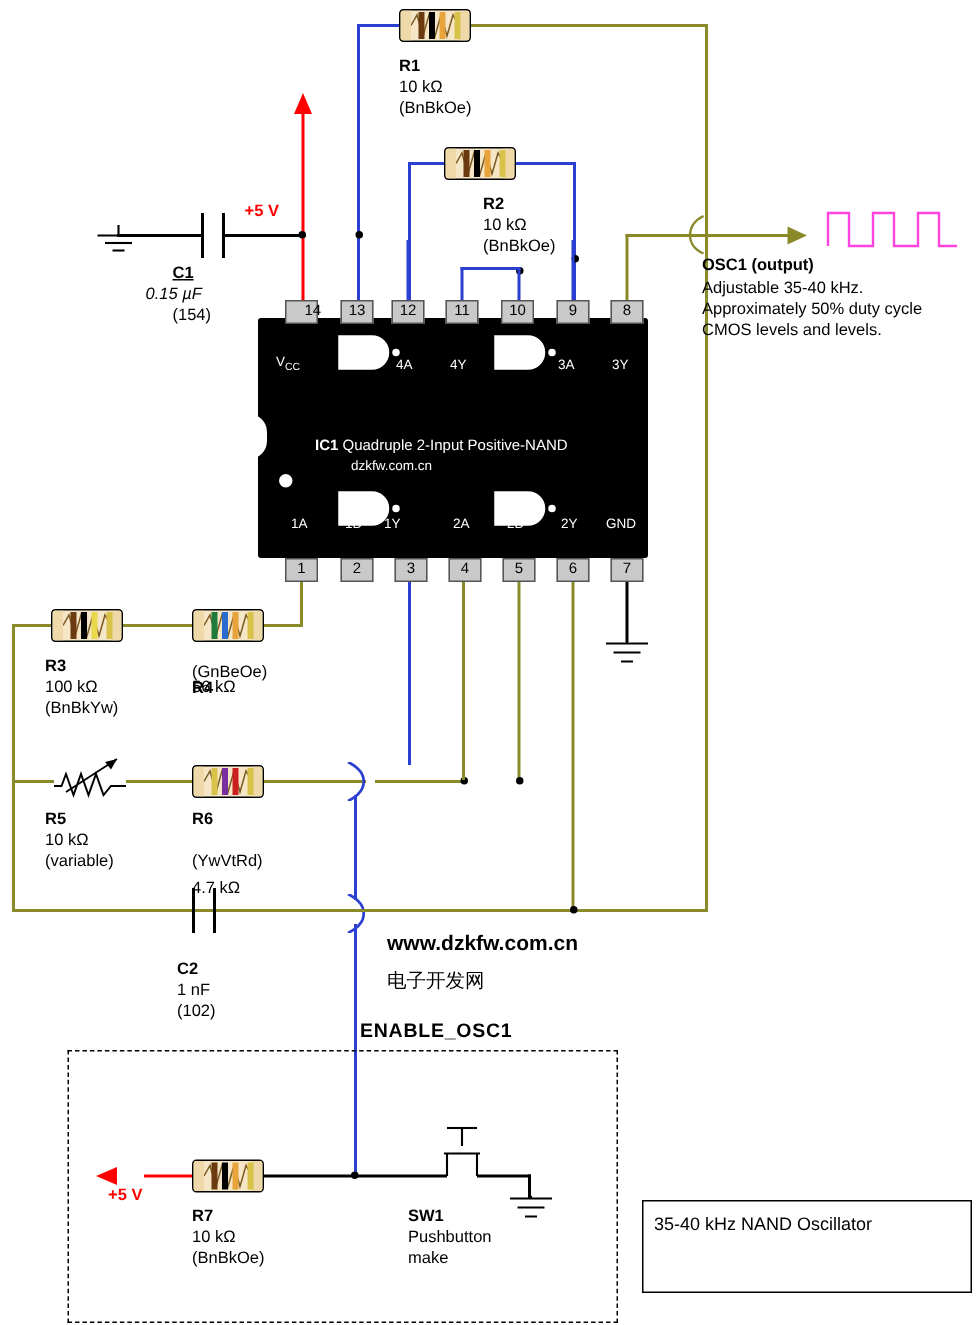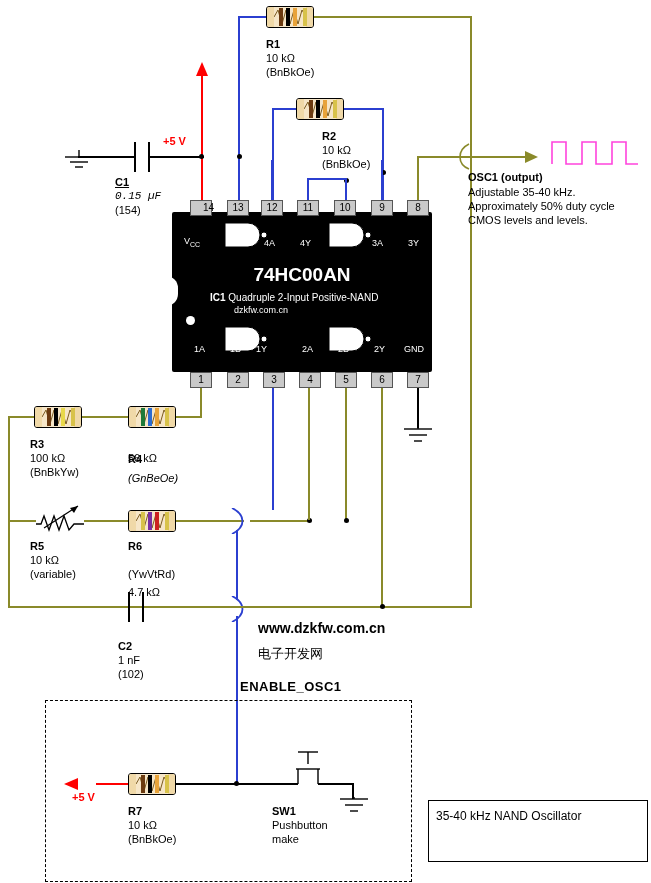--- a/index.html
+++ b/index.html
@@ -63,21 +63,21 @@
   <div style="position:absolute;left:14px;top:0;width:2px;height:30px;background:#000;"></div>
 </div>
 <div class="dot2" style="left:199px;top:154px;"></div>
 <svg class="abs" style="left:62px;top:150px;" width="34" height="22" viewBox="0 0 34 22">
   <line x1="17" y1="0" x2="17" y2="7" stroke="#000" stroke-width="1.4"></line>
   <line x1="3" y1="7" x2="31" y2="7" stroke="#000" stroke-width="1.4"></line>
   <line x1="8" y1="12" x2="26" y2="12" stroke="#000" stroke-width="1.4"></line>
   <line x1="13" y1="17" x2="21" y2="17" stroke="#000" stroke-width="1.4"></line>
 </svg>
 <div class="lbl bold" style="left:115px;top:176px;text-decoration:underline;">C1</div>
-<div class="lbl ital" style="left:115px;top:190px;font-family:Liberation Mono, monospace;">0.15 µF</div>
+<div class="lbl ital" style="left:97px;top:190px;">0.15 µF</div>
 <div class="lbl" style="left:115px;top:204px;">(154)</div>
 
 <div class="dot2" style="left:237px;top:154px;"></div>
 <div class="dot2" style="left:344px;top:178px;"></div>
 <div class="dot2" style="left:381px;top:170px;"></div>
 
 <div class="wire" style="left:271px;top:160px;width:2px;height:56px;background:#2b3fd0;"></div>
 <div class="wire" style="left:307px;top:178px;width:40px;height:2px;background:#2b3fd0;"></div>
 <div class="wire" style="left:307px;top:178px;width:2px;height:38px;background:#2b3fd0;"></div>
 <div class="wire" style="left:345px;top:178px;width:2px;height:38px;background:#2b3fd0;"></div>
@@ -128,21 +128,20 @@
   <div class="band" style="left:26px;background:#e8a33a;"></div>
   <div class="band" style="left:36px;background:#d8c24a;"></div>
 </div>
 <div class="lbl bold" style="left:322px;top:130px;">R2</div>
 <div class="lbl" style="left:322px;top:144px;">10 kΩ</div>
 <div class="lbl" style="left:322px;top:158px;">(BnBkOe)</div>
 
 <div id="ic">
   <div class="notch"></div>
   <div class="dot"></div>
-  <div class="icname">74HC00AN</div>
   <div class="icsub">
     <span class="bold">IC1</span>
     <span>Quadruple 2-Input Positive-NAND</span>
   </div>
   <div class="icsub2">dzkfw.com.cn</div>
 
   <svg class="gate" style="left:48px;top:8px;" width="60" height="30" viewBox="0 0 60 30">
     <path d="M5 3 H28 A12 12 0 0 1 28 27 H5 Z" fill="#fff" stroke="#000" stroke-width="1"></path>
     <circle cx="44" cy="15" r="3" fill="#fff" stroke="#000"></circle>
     <line x1="0" y1="9" x2="5" y2="9" stroke="#000"></line>
@@ -274,21 +273,21 @@
   <svg class="zig" viewBox="0 0 32 20" preserveAspectRatio="none">
       <polyline points="0,10 4,3 8,17 12,3 16,17 20,3 24,17 28,3 32,10" fill="none" stroke="#7a5a20" stroke-width="1"></polyline>
     </svg>
   <div class="band" style="left:12px;background:#1e7a3a;"></div>
   <div class="band" style="left:19px;background:#2b6bd0;"></div>
   <div class="band" style="left:26px;background:#e8a33a;"></div>
   <div class="band" style="left:36px;background:#d8c24a;"></div>
 </div>
 <div class="lbl bold" style="left:128px;top:438px;margin-top:15px;">R4</div>
 <div class="lbl" style="left:128px;top:452px;">56 kΩ</div>
-<div class="lbl" style="left:128px;top:472px;font-style:italic;">(GnBeOe)</div>
+<div class="lbl" style="left:128px;top:442px;">(GnBeOe)</div>
 
 <svg class="abs" style="left:36px;top:502px;" width="48" height="30" viewBox="0 0 48 30">
   <polyline points="0,22 5,22 8,14 13,28 18,14 23,28 28,14 33,28 38,22 48,22" fill="none" stroke="#000" stroke-width="1.3"></polyline>
   <line x1="8" y1="26" x2="42" y2="4" stroke="#000" stroke-width="1.2"></line>
   <polygon points="42,4 34,6 38,11" fill="#000"></polygon>
 </svg>
 <div class="lbl bold" style="left:30px;top:540px;">R5</div>
 <div class="lbl" style="left:30px;top:554px;">10 kΩ</div>
 <div class="lbl" style="left:30px;top:568px;">(variable)</div>
 

